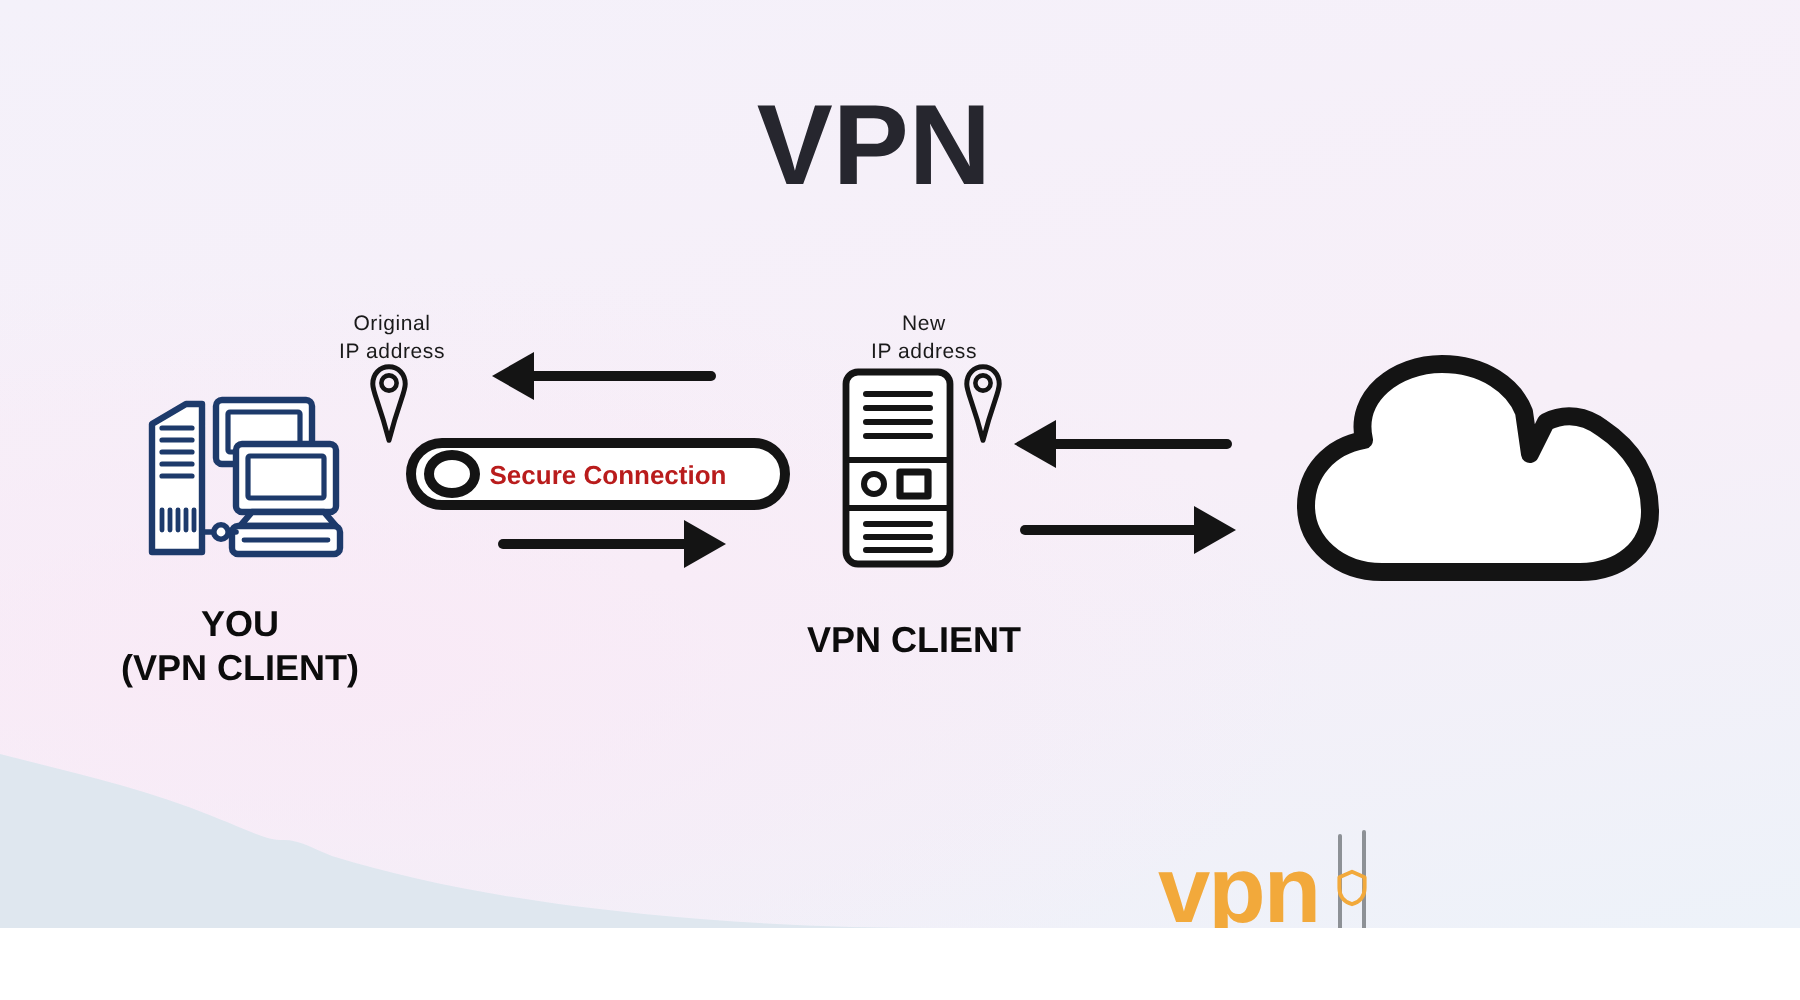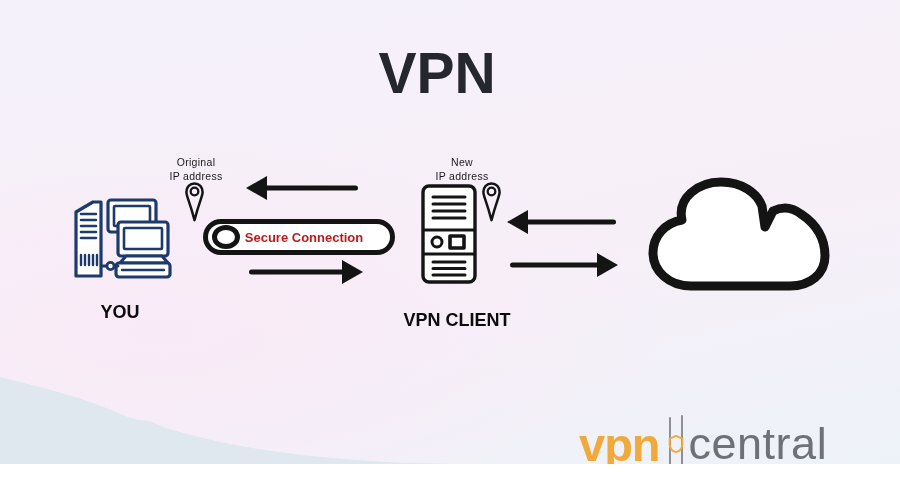--- a/index.html
+++ b/index.html
@@ -102,20 +102,21 @@
 
     <path d="M14,16 L31,6 L39,6 L39,80 L14,80 Z" fill="#ffffff"></path>
     <path d="M19,18 H34 M19,24 H34 M19,30 H34 M19,36 H34 M19,42 H34" stroke-width="2.6"></path>
     <path d="M19,59 V69 M23,59 V69 M27,59 V69 M31,59 V69 M35,59 V69" stroke-width="2.4"></path>
 
     <path d="M39,70 H44 M53,70 H56" stroke-width="2.8"></path>
     <circle cx="48.5" cy="70" r="3.6" fill="#ffffff" stroke-width="2.8"></circle>
   </svg>
   <div class="node-label client">
     <span>YOU</span><br>
+    <span>(VPN CLIENT)</span>
   </div>
 
   <div class="annotation original">
     <span>Original</span><br>
     <span>IP address</span>
   </div>
   <svg class="pin p1" width="21" height="42" viewBox="0 0 22 44" fill="none" stroke="currentColor" stroke-width="2.6" stroke-linecap="round" stroke-linejoin="round">
     <path d="M11,2.5 C6,2.5 2.5,6.5 2.5,11.5 C2.5,16 5.5,20 11,41 C16.5,20 19.5,16 19.5,11.5 C19.5,6.5 16,2.5 11,2.5 Z"></path>
     <circle cx="11" cy="11" r="4" stroke-width="2.4"></circle>
   </svg>
@@ -168,16 +169,15 @@
 
   <div class="logo">
     <span class="logo-vpn">vpn</span>
     <span class="logo-divider">
       <span class="bar b1"></span>
       <span class="bar b2"></span>
       <svg class="logo-shield" width="18" height="20" viewBox="0 0 20 22" fill="none" stroke="currentColor" stroke-width="2.2" stroke-linejoin="round">
         <path d="M10,2 L17,5 V11 C17,16 14,19 10,20 C6,19 3,16 3,11 V5 Z"></path>
       </svg>
     </span>
-    <span class="logo-central">central</span>
   </div>
 
 </div>
 
 </body></html>

